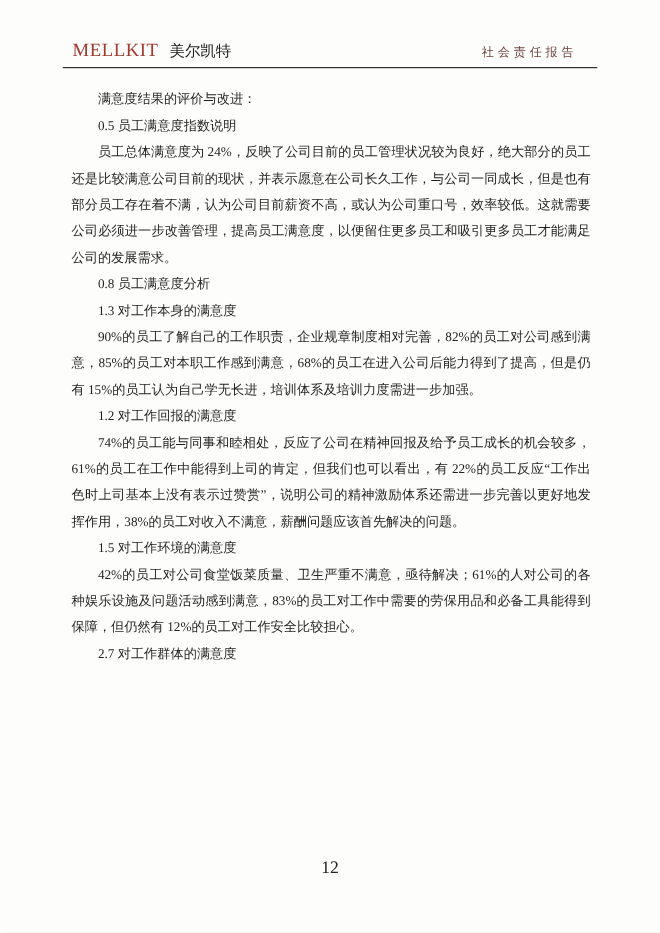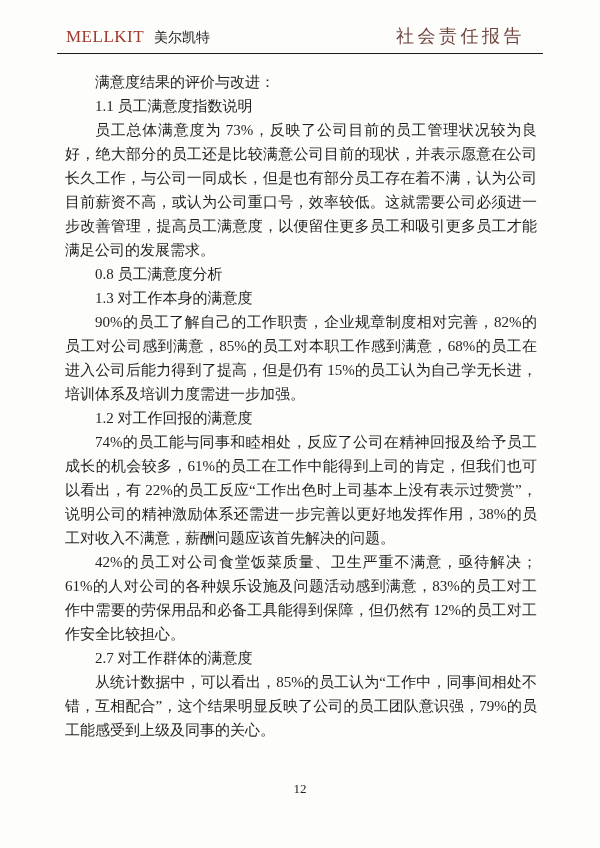--- a/index.html
+++ b/index.html
@@ -12,21 +12,21 @@
     width: 600px;
     height: 848px;
     margin: 0 auto;
     background: #fdfdfc;
     box-shadow: 0 0 4px rgba(0,0,0,0.12);
     font-family: "Liberation Serif", "DejaVu Serif", serif;
     color: #1f1f1f;
     overflow: hidden;
   }
   .page-header {
-    padding: 24px 57px 0 57px;
+    padding: 36px 57px 0 57px;
   }
   .header-row {
     display: flex;
     justify-content: space-between;
     align-items: baseline;
     padding: 0 18px 0 9px;
   }
   .logo-block {
     white-space: nowrap;
   }
@@ -34,46 +34,46 @@
     font-size: 17px;
     letter-spacing: 0.5px;
     color: #a13a2e;
   }
   .logo-cn {
     font-size: 14px;
     color: #1c1c1c;
     margin-left: 6px;
   }
   .doc-title {
-    font-size: 18px;
+    font-size: 11px;
     letter-spacing: 3.5px;
     color: #6f453e;
   }
   .header-rule {
     margin-top: 5px;
     border-bottom: 1.5px solid #1a1a1a;
     height: 0;
   }
   .doc-body {
     margin: 16px 63px 0 65px;
-    font-size: 15px;
+    font-size: 12px;
     line-height: 24px;
     text-align: justify;
   }
   .doc-body p {
     margin: 0;
     text-indent: 2em;
   }
   .page-footer {
     position: absolute;
     top: 781px;
     left: 0;
     width: 100%;
     text-align: center;
-    font-size: 13px;
+    font-size: 16px;
     color: #222;
   }
 </style>
 </head>
 <body>
 
 <div class="page">
 
   <header class="page-header">
     <div class="header-row">
@@ -81,29 +81,29 @@
         <span class="logo-en">MELLKIT</span>
         <span class="logo-cn">美尔凯特</span>
       </span>
       <span class="doc-title">社会责任报告</span>
     </div>
     <div class="header-rule"></div>
   </header>
 
   <main class="doc-body">
       <p>满意度结果的评价与改进：</p>
-      <p>1.1 员工满意度指数说明</p>
-      <p>员工总体满意度为 73%，反映了公司目前的员工管理状况较为良好，绝大部分的员工还是比较满意公司目前的现状，并表示愿意在公司长久工作，与公司一同成长，但是也有部分员工存在着不满，认为公司目前薪资不高，或认为公司重口号，效率较低。这就需要公司必须进一步改善管理，提高员工满意度，以便留住更多员工和吸引更多员工才能满足公司的发展需求。</p>
+      <p>0.5 员工满意度指数说明</p>
+      <p>员工总体满意度为 24%，反映了公司目前的员工管理状况较为良好，绝大部分的员工还是比较满意公司目前的现状，并表示愿意在公司长久工作，与公司一同成长，但是也有部分员工存在着不满，认为公司目前薪资不高，或认为公司重口号，效率较低。这就需要公司必须进一步改善管理，提高员工满意度，以便留住更多员工和吸引更多员工才能满足公司的发展需求。</p>
       <p>0.8 员工满意度分析</p>
       <p>1.3 对工作本身的满意度</p>
       <p>90%的员工了解自己的工作职责，企业规章制度相对完善，82%的员工对公司感到满意，85%的员工对本职工作感到满意，68%的员工在进入公司后能力得到了提高，但是仍有 15%的员工认为自己学无长进，培训体系及培训力度需进一步加强。</p>
       <p>1.2 对工作回报的满意度</p>
       <p>74%的员工能与同事和睦相处，反应了公司在精神回报及给予员工成长的机会较多，61%的员工在工作中能得到上司的肯定，但我们也可以看出，有 22%的员工反应“工作出色时上司基本上没有表示过赞赏”，说明公司的精神激励体系还需进一步完善以更好地发挥作用，38%的员工对收入不满意，薪酬问题应该首先解决的问题。</p>
+      <p>1.5 对工作环境的满意度</p>
       <p>42%的员工对公司食堂饭菜质量、卫生严重不满意，亟待解决；61%的人对公司的各种娱乐设施及问题活动感到满意，83%的员工对工作中需要的劳保用品和必备工具能得到保障，但仍然有 12%的员工对工作安全比较担心。</p>
       <p>2.7 对工作群体的满意度</p>
-      <p>从统计数据中，可以看出，85%的员工认为“工作中，同事间相处不错，互相配合”，这个结果明显反映了公司的员工团队意识强，79%的员工能感受到上级及同事的关心。</p>
     </main>
 
   <footer class="page-footer">
     <span>12</span>
   </footer>
 
 </div>
 
 </body></html>

